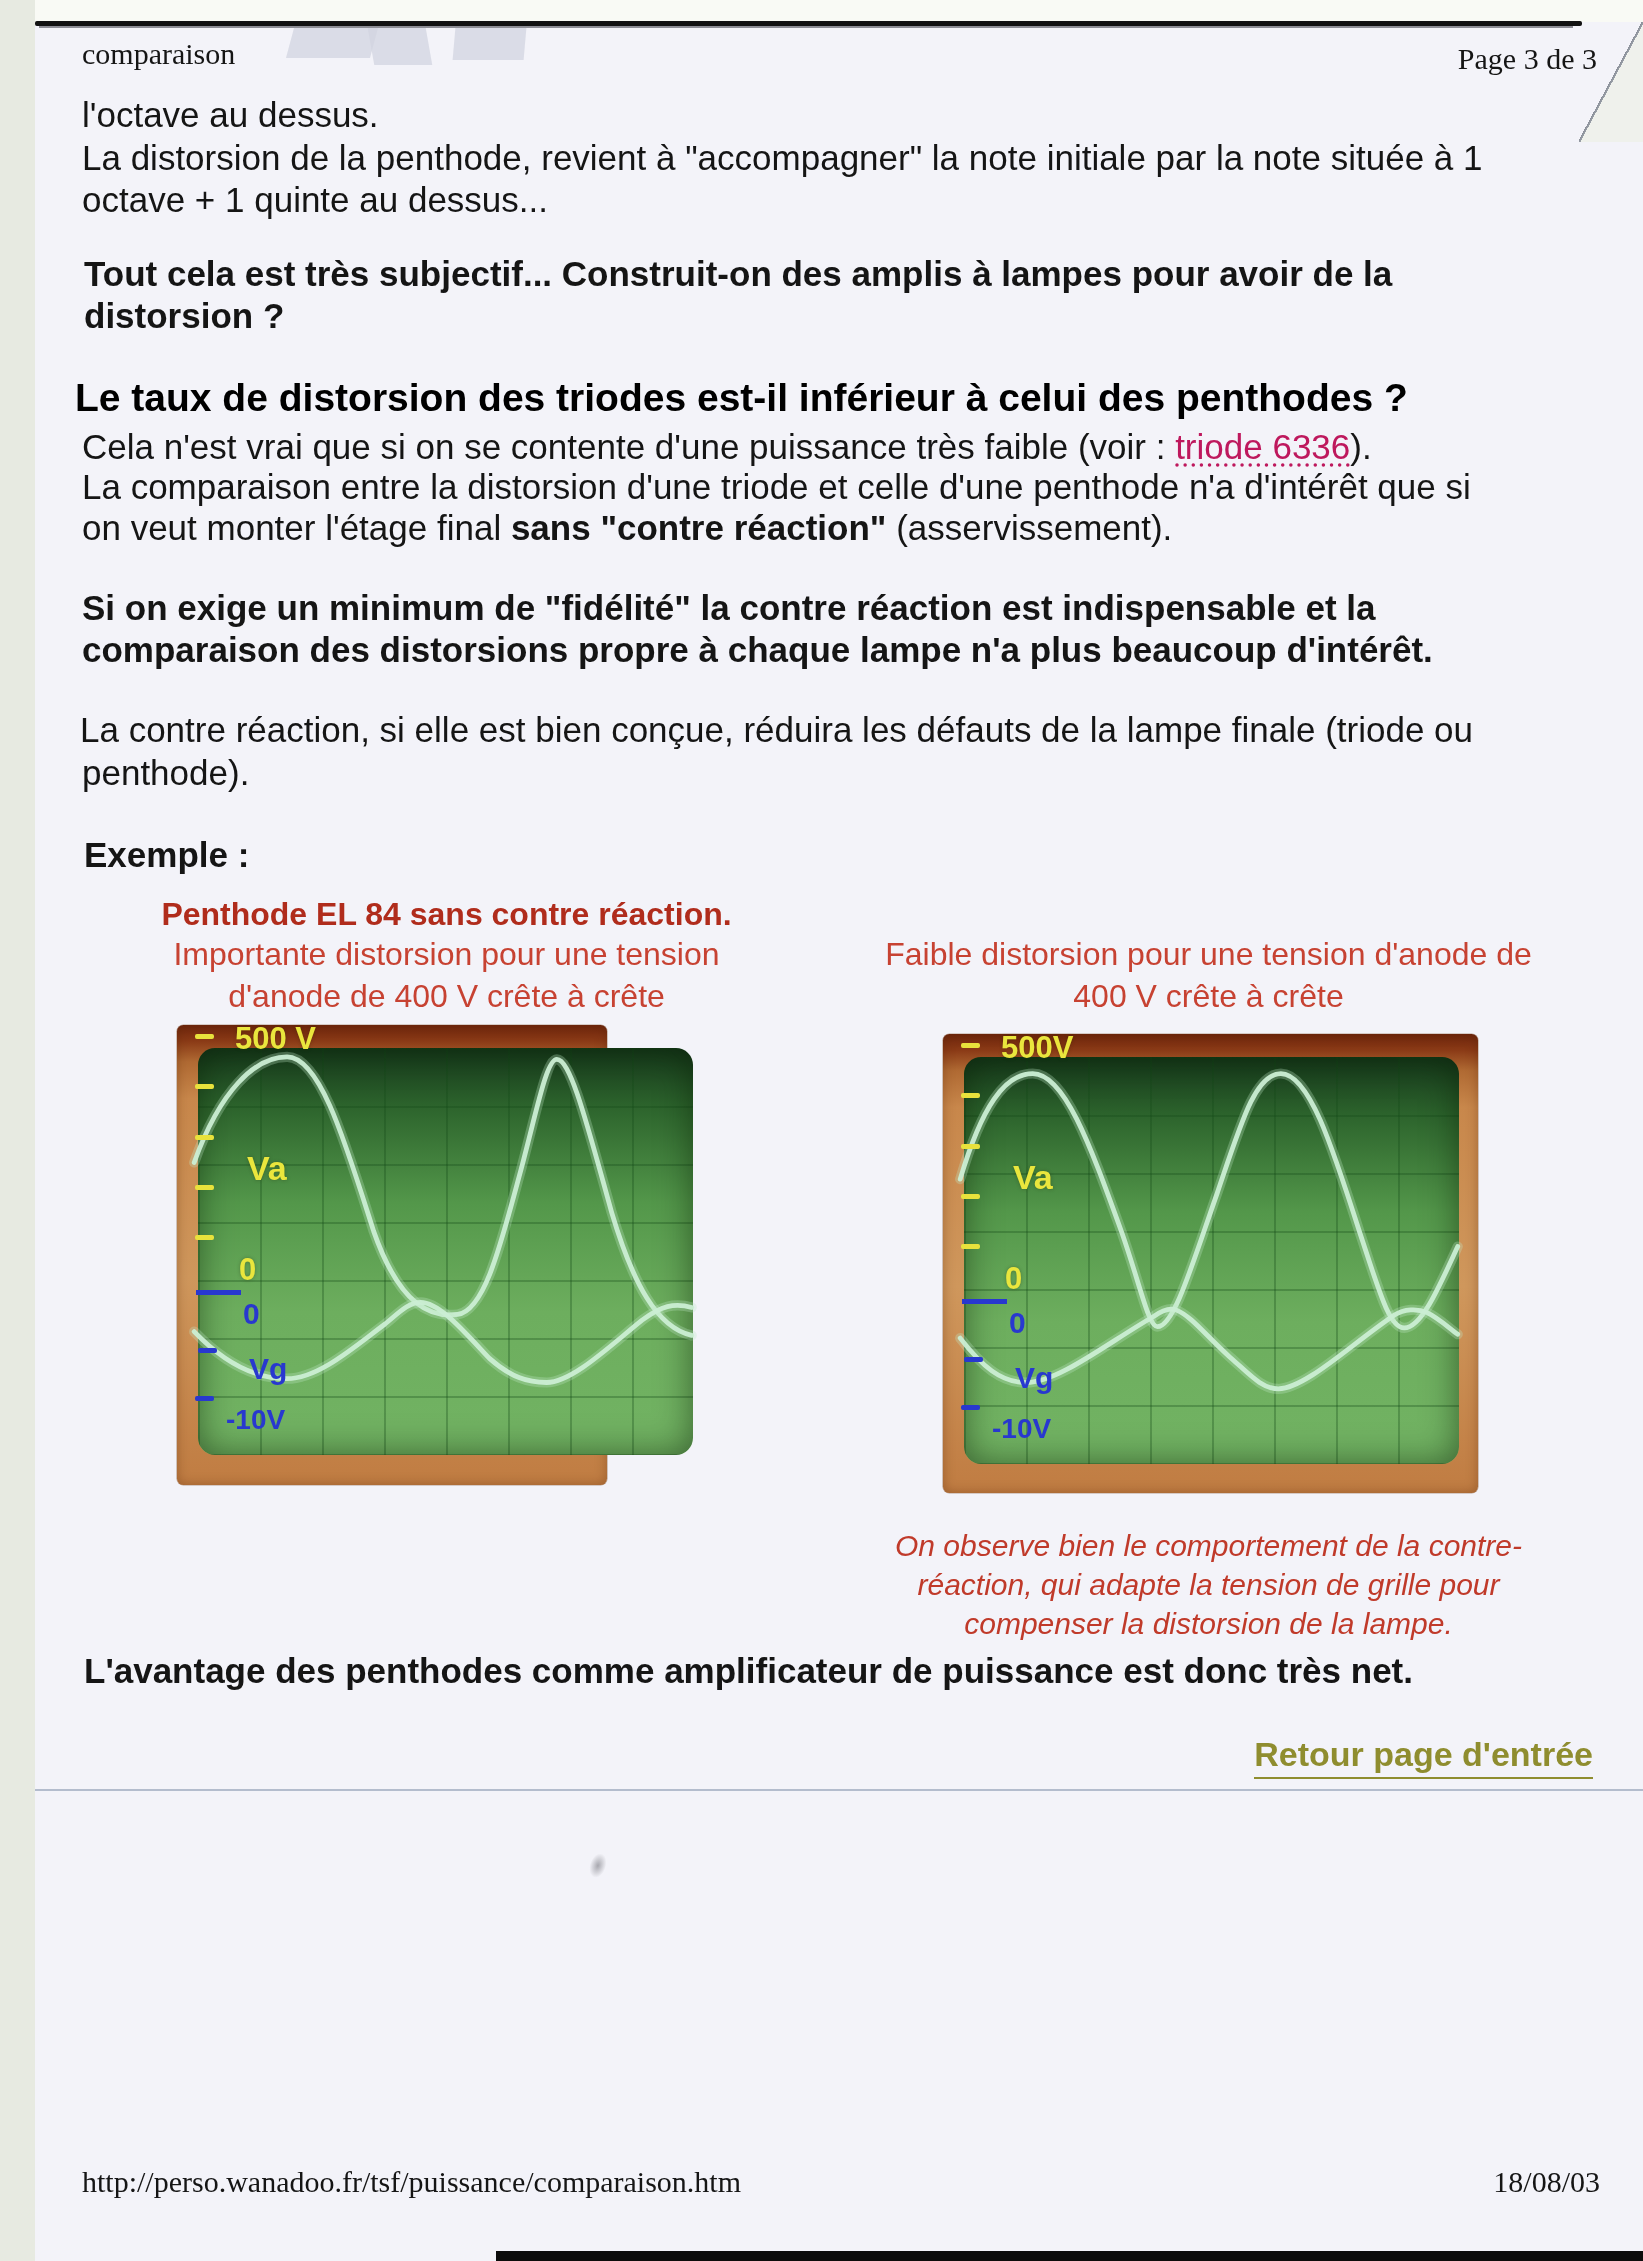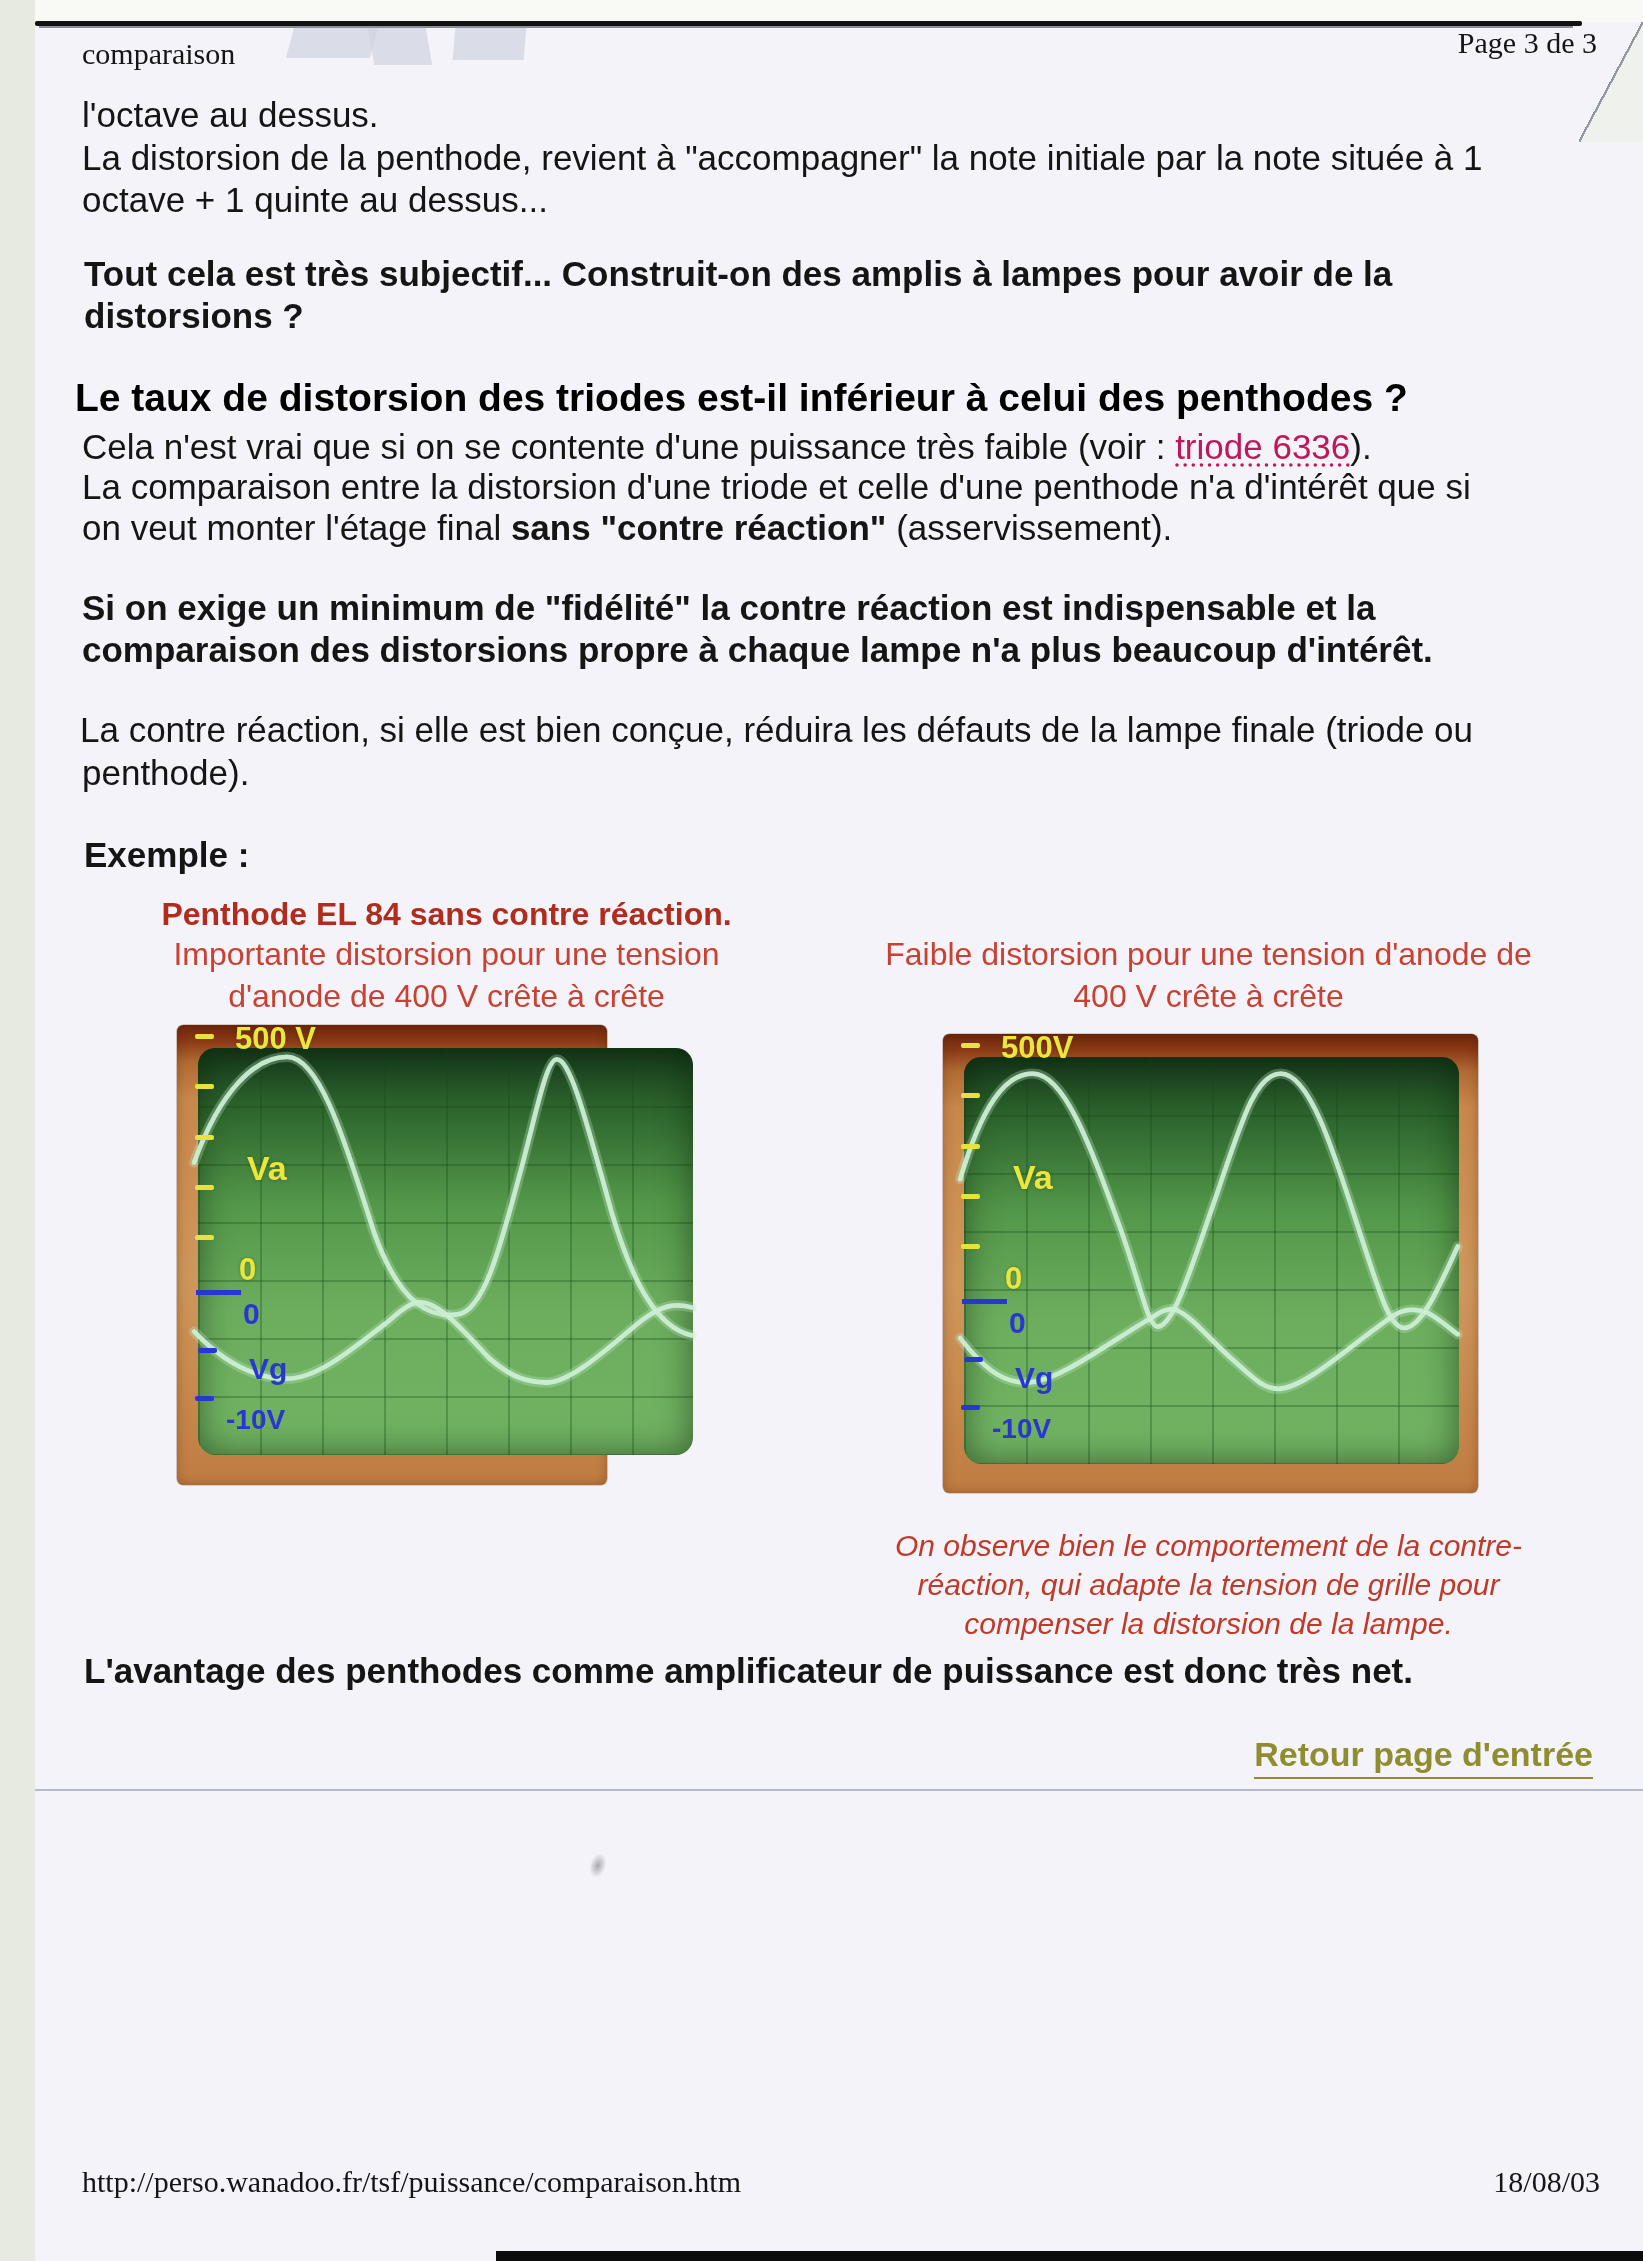--- a/index.html
+++ b/index.html
@@ -58,28 +58,28 @@
   <div class="scan-strip-left"></div>
   <div class="page"></div>
   <div class="torn-edge"></div>
   <div class="torn-edge2"></div>
   <div class="patch" style="left:290px;top:28px;width:84px;height:30px;transform:skewX(-15deg);"></div>
   <div class="patch" style="left:371px;top:28px;width:58px;height:37px;transform:skewX(10deg);"></div>
   <div class="patch" style="left:454px;top:28px;width:71px;height:32px;transform:skewX(-5deg);"></div>
   <div class="corner-fold"></div>
 
   <div class="t serif" style="left:82px;top:37px;">comparaison</div>
-  <div class="t serif" style="right:46px;left:auto;top:26px;">Page 3 de 3</div>
+  <div class="t serif" style="right:46px;left:auto;top:42px;">Page 3 de 3</div>
 
   <div class="t" style="left:82px;top:95px;">l'octave au dessus.</div>
   <div class="t" style="left:82px;top:138px;">La distorsion de la penthode, revient à "accompagner" la note initiale par la note située à 1</div>
   <div class="t" style="left:82px;top:180px;">octave + 1 quinte au dessus...</div>
 
   <div class="t b center" style="top:254px;">Tout cela est très subjectif... Construit-on des amplis à lampes pour avoir de la</div>
-  <div class="t b center" style="top:296px;">distorsions ?</div>
+  <div class="t b center" style="top:296px;">distorsion ?</div>
 
   <div class="t red-q" style="left:75px;top:376px;">Le taux de distorsion des triodes est-il inférieur à celui des penthodes ?</div>
 
   <div class="t" style="left:82px;top:427px;"><span>Cela n'est vrai que si on se contente d'une puissance très faible (voir : </span><span class="link-triode">triode 6336</span><span>).</span></div>
   <div class="t" style="left:82px;top:467px;">La comparaison entre la distorsion d'une triode et celle d'une penthode n'a d'intérêt que si</div>
   <div class="t" style="left:82px;top:508px;"><span>on veut monter l'étage final </span><span class="b">sans "contre réaction"</span><span> (asservissement).</span></div>
 
   <div class="t b" style="left:82px;top:588px;">Si on exige un minimum de "fidélité" la contre réaction est indispensable et la</div>
   <div class="t b" style="left:82px;top:630px;">comparaison des distorsions propre à chaque lampe n'a plus beaucoup d'intérêt.</div>
 

